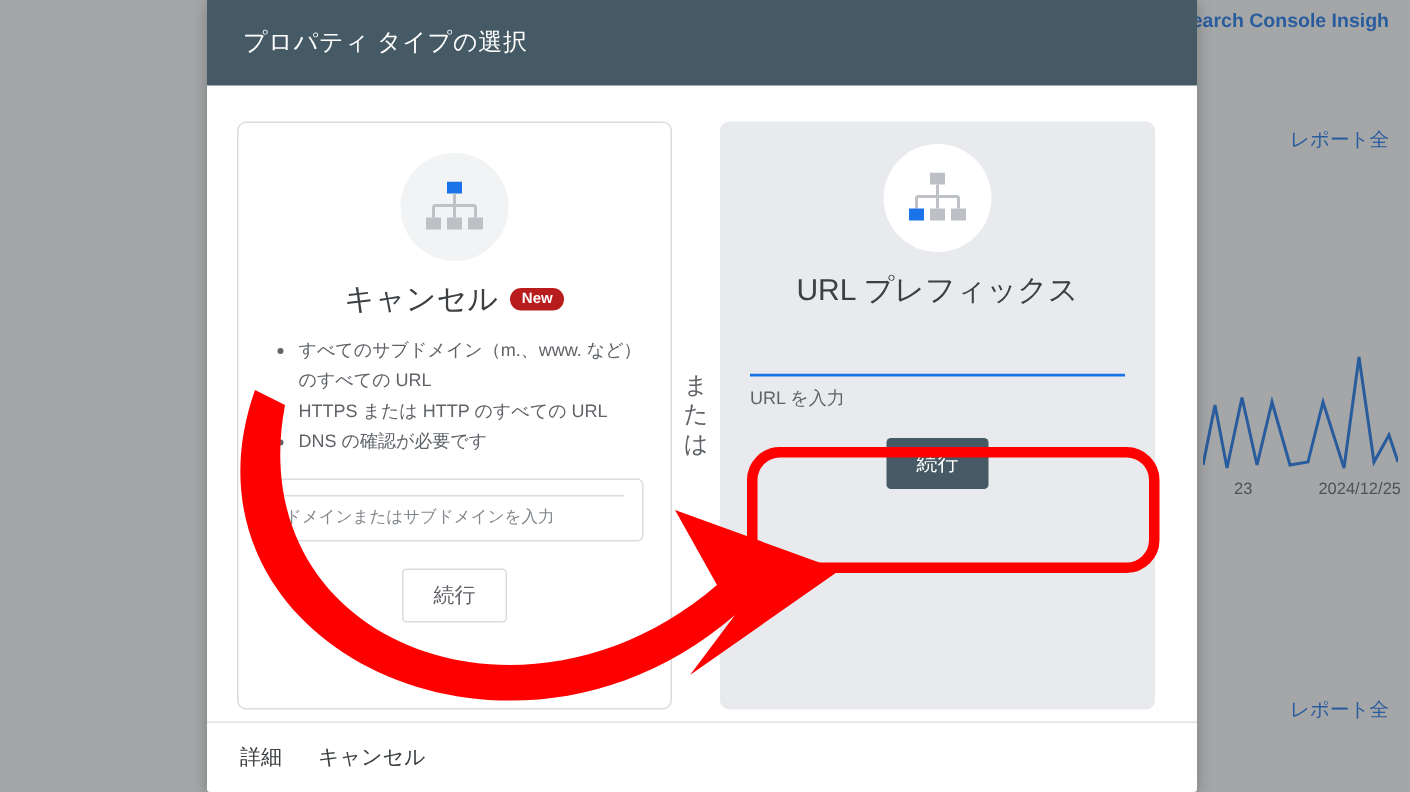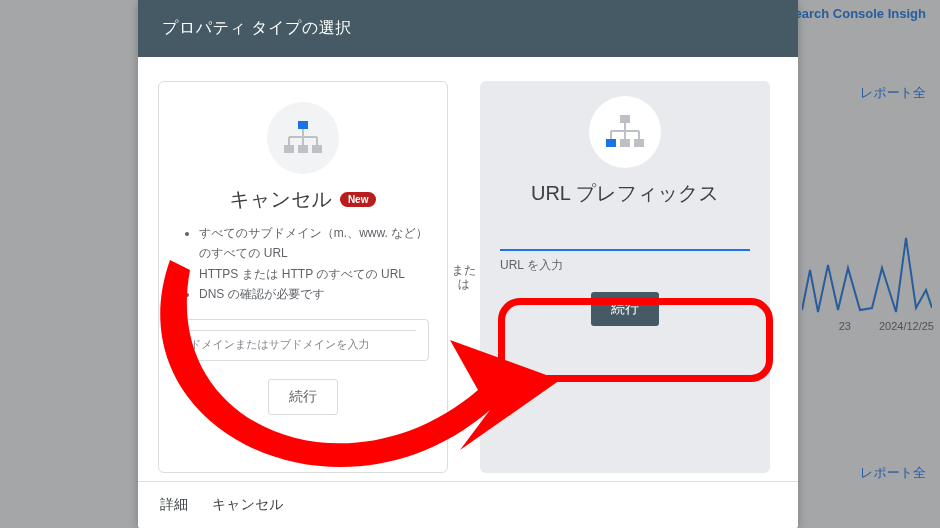--- a/index.html
+++ b/index.html
@@ -6,35 +6,35 @@
   html, body { width: 940px; height: 528px; overflow: hidden; font-family: "Helvetica Neue", Arial, "Hiragino Kaku Gothic ProN", "Yu Gothic", Meiryo, sans-serif; }
   body { background: #f5f6f7; position: relative; }
 
   
   .bg-page { position: absolute; inset: 0; background: #fafafa; }
   .bg-link-top { position: absolute; top: 6px; right: 14px; color: #1a73e8; font-size: 13px; font-weight: 600; }
   .bg-link-mid1 { position: absolute; top: 84px; right: 14px; color: #1a73e8; font-size: 13px; }
   .bg-link-mid2 { position: absolute; top: 464px; right: 14px; color: #1a73e8; font-size: 13px; }
   .bg-chart { position: absolute; top: 220px; right: 8px; width: 130px; height: 110px; }
   .bg-chart svg { display: block; }
-  .bg-dates { position: absolute; top: 320px; right: 6px; color: #5f6368; font-size: 11px; display: flex; gap: 28px; }
+  .bg-dates { position: absolute; top: 320px; right: 6px; color: #5f6368; font-size: 11px; display: flex; gap: 44px; }
 
   
   .overlay { position: absolute; inset: 0; background: rgba(60,64,67,0.45); }
 
   
   .modal { position: absolute; left: 138px; top: 0; width: 660px; height: 528px; background: #fff; display: flex; flex-direction: column; border-radius: 2px; box-shadow: 0 2px 10px rgba(0,0,0,0.25); }
   .modal-header { background: #455a64; color: #fff; padding: 18px 24px; font-size: 16px; font-weight: 400; letter-spacing: 0.5px; }
   .modal-body { flex: 1; display: flex; align-items: stretch; padding: 24px 20px 8px; gap: 0; position: relative; }
 
   .card { border: 1px solid #dadce0; border-radius: 6px; padding: 16px 18px 18px; width: 290px; display: flex; flex-direction: column; align-items: center; }
   .card.left { background: #fff; }
   .card.right { background: #e8eaed; border: none; padding: 11px 20px 20px; }
 
-  .sep { align-self: center; color: #5f6368; font-size: 12px; width: 32px; text-align: center; line-height: 1.2; }
+  .sep { align-self: center; color: #5f6368; font-size: 16px; width: 32px; text-align: center; line-height: 1.2; }
   .sep span { display: block; }
 
   .icon-circle { width: 72px; height: 72px; border-radius: 50%; background: #f1f3f4; display: flex; align-items: center; justify-content: center; margin-top: 4px; margin-bottom: 12px; }
   .card.right .icon-circle { background: #fff; }
 
   .card-title { font-size: 20px; color: #3c4043; margin-bottom: 10px; display: flex; align-items: center; gap: 8px; }
   .badge-new { background: #b91c1c; color: #fff; font-size: 10px; font-weight: 700; padding: 2px 8px; border-radius: 10px; }
 
   .bullets { list-style: disc; padding-left: 22px; font-size: 12px; color: #5f6368; line-height: 1.7; align-self: stretch; margin-bottom: 14px; }
   .card.right .bullets { color: #3c4043; }

